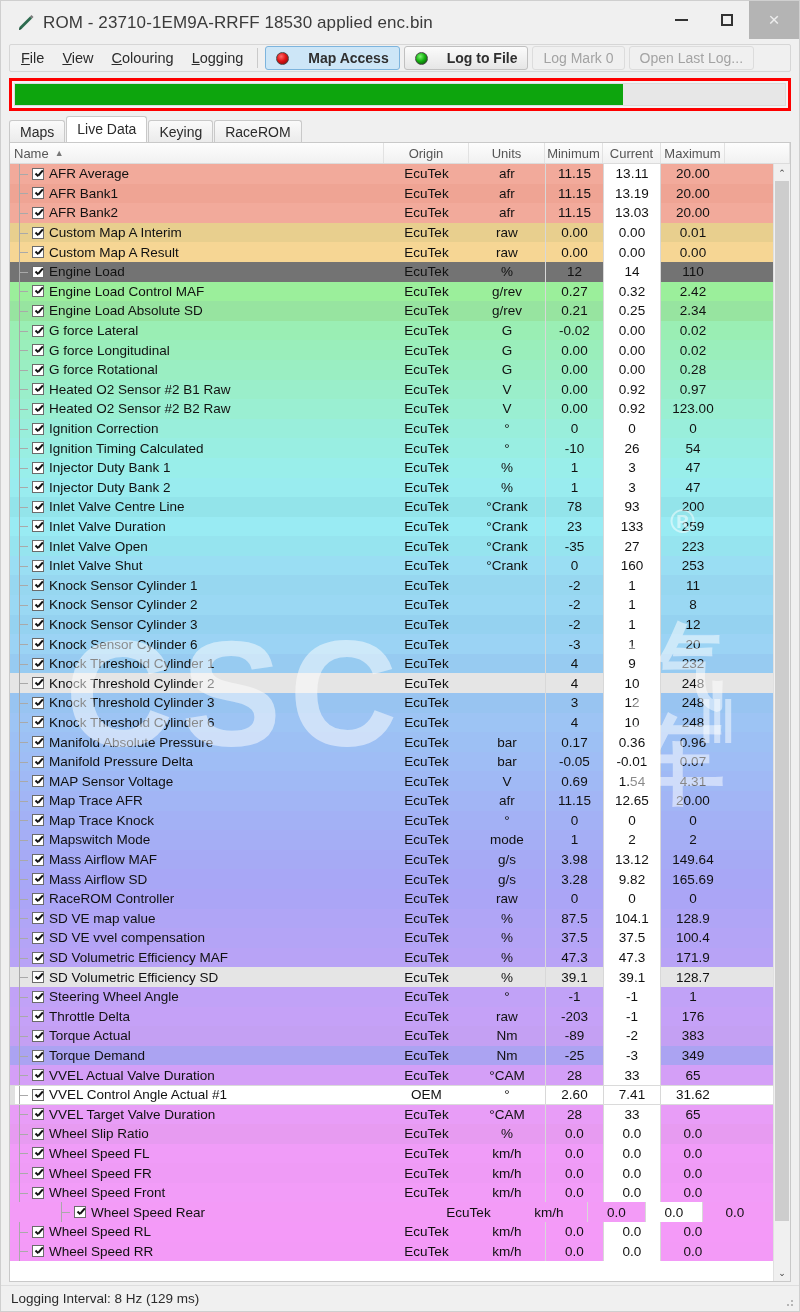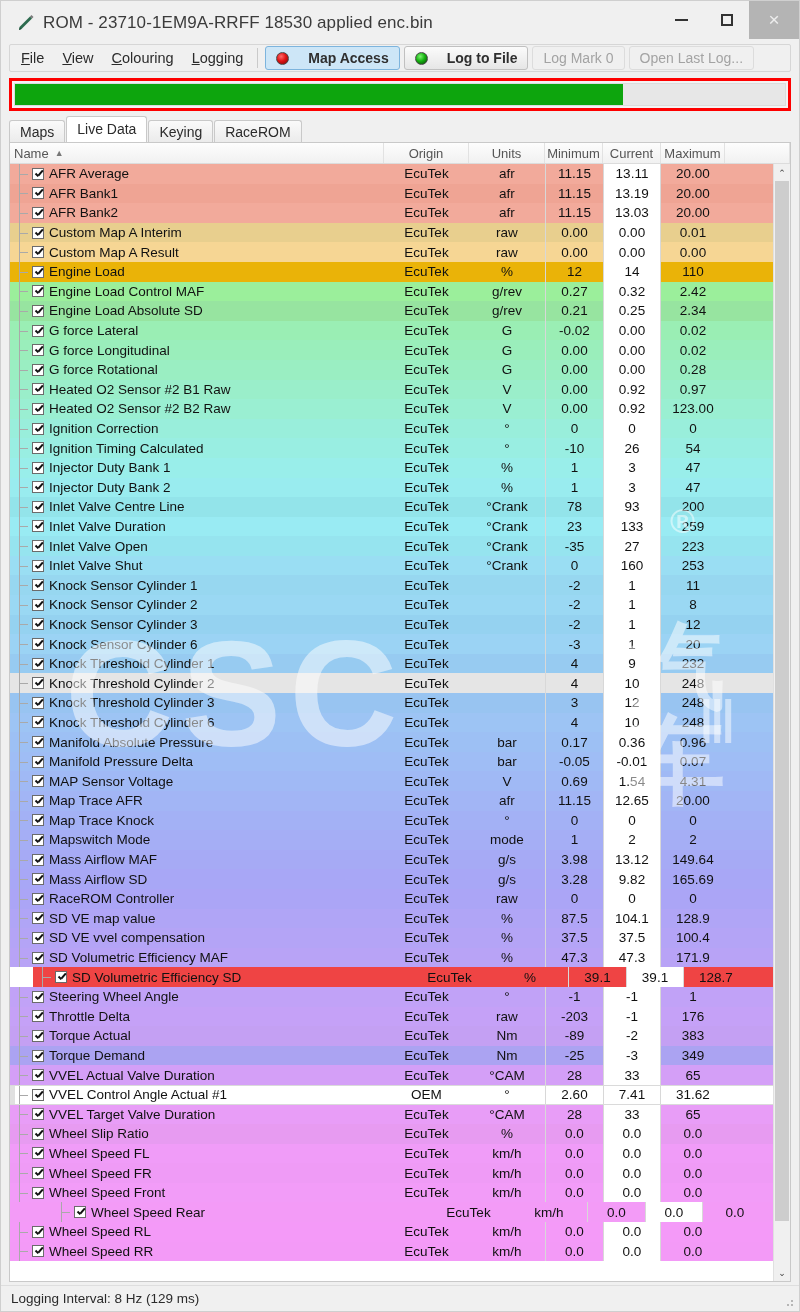--- a/index.html
+++ b/index.html
@@ -530,21 +530,21 @@
               <span class="cbx"></span>
               <span>Custom Map A Result</span>
             </div>
             <div class="c col-origin center">EcuTek</div>
             <div class="c col-units center">raw</div>
             <div class="c col-min center sepL">0.00</div>
             <div class="c col-cur center sepL sepR cell-cur">0.00</div>
             <div class="c col-max center">0.00</div>
             <div class="c col-pad"></div>
           </div>
-          <div class="row" style="background: #eab308;">
+          <div class="row" style="background: #737373;">
             <div class="leftmark" style="background: transparent;"></div>
             <div class="c col-name cell-name">
               <span class="tree-gutter"></span>
               <span class="cbx"></span>
               <span>Engine Load</span>
             </div>
             <div class="c col-origin center">EcuTek</div>
             <div class="c col-units center">%</div>
             <div class="c col-min center sepL">12</div>
             <div class="c col-cur center sepL sepR cell-cur">14</div>
@@ -1034,21 +1034,21 @@
               <span class="cbx"></span>
               <span>SD Volumetric Efficiency MAF</span>
             </div>
             <div class="c col-origin center">EcuTek</div>
             <div class="c col-units center">%</div>
             <div class="c col-min center sepL">47.3</div>
             <div class="c col-cur center sepL sepR cell-cur">47.3</div>
             <div class="c col-max center">171.9</div>
             <div class="c col-pad"></div>
           </div>
-          <div class="row" style="background: #ef4444; margin-left: 23px;">
+          <div class="row" style="background: #e5e5e5;">
             <div class="leftmark" style="background: transparent;"></div>
             <div class="c col-name cell-name">
               <span class="tree-gutter"></span>
               <span class="cbx"></span>
               <span>SD Volumetric Efficiency SD</span>
             </div>
             <div class="c col-origin center">EcuTek</div>
             <div class="c col-units center">%</div>
             <div class="c col-min center sepL">39.1</div>
             <div class="c col-cur center sepL sepR cell-cur">39.1</div>

